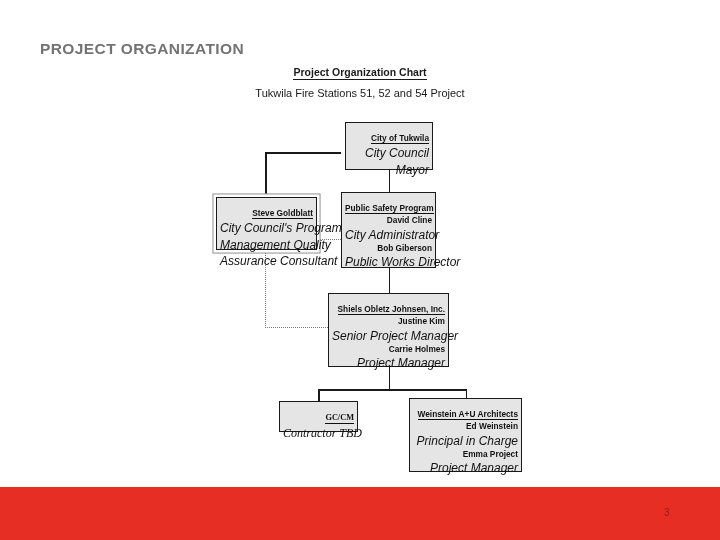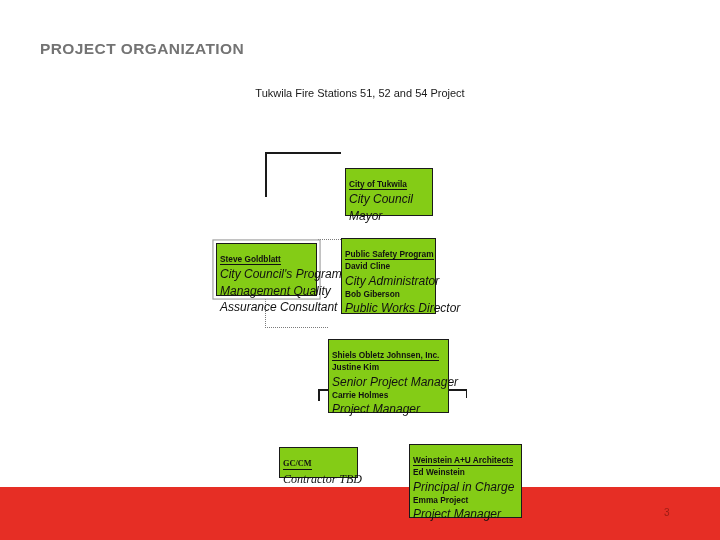--- a/index.html
+++ b/index.html
@@ -53,25 +53,24 @@
     top:87px; left:0; width:720px;
     text-align:center;
     font-size:11px;
     color:#1a1a1a;
   }
   
   .box{
     position:absolute;
     box-sizing:border-box;
     border:1.6px solid #1a1a1a;
-    background:#84cc16;
-    text-align:left;
+    background:#e5e5e5;
+    text-align:right;
     padding:4px 3px 5px 3px;
     z-index:3;
-    margin-top:46px;
   }
   .box.framed{
     border:1.6px solid #1a1a1a;
     box-shadow:0 0 0 2.5px #ffffff, 0 0 0 3.6px #9a9a9a;
   }
   .box-title{
     font-size:8.3px;
     font-weight:bold;
     color:#111;
     display:inline-block;
@@ -109,20 +108,23 @@
     border-left:1.2px dotted #7a7a7a;
   }
 </style>
 </head>
 <body>
 
 <div class="slide-title">PROJECT ORGANIZATION</div>
 
 <div class="chart">
 
+  <div class="chart-heading">
+    <span>Project Organization Chart</span>
+  </div>
   <div class="chart-subheading">Tukwila Fire Stations 51, 52 and 54 Project</div>
 
   <div class="ln v" style="left:388.6px; top:170px; height:22px;"></div>
 
   <div class="ln h" style="left:265px; top:152px; width:76px;"></div>
   <div class="ln v" style="left:265px; top:152px; height:45px;"></div>
 
   <div class="ln v" style="left:388.6px; top:268px; height:25px;"></div>
 
   <div class="ln v" style="left:388.6px; top:367px; height:23px;"></div>

